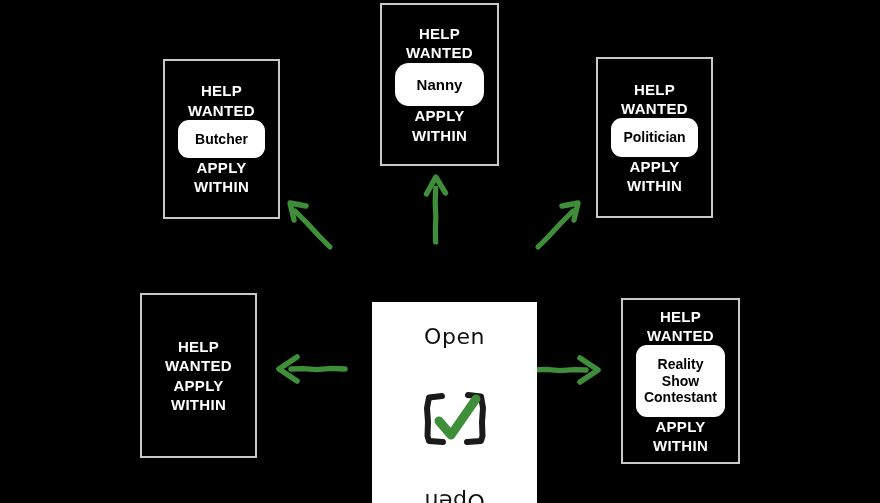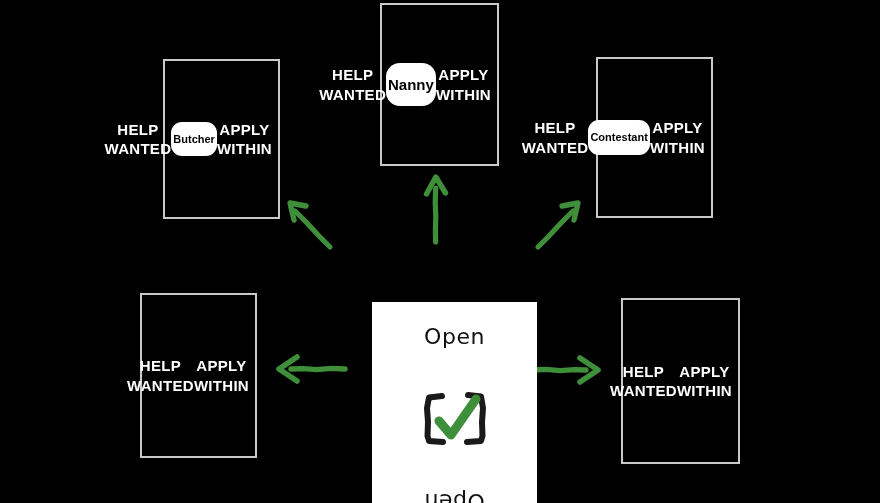--- a/index.html
+++ b/index.html
@@ -17,44 +17,44 @@
     font-family: "Liberation Sans", sans-serif;
   }
 
   
   .sign {
     position: absolute;
     background: #000000;
     border: 2px solid #c9c9c9;
     box-sizing: border-box;
     display: flex;
-    flex-direction: row;
+    flex-direction: column;
     align-items: center;
-    justify-content: flex-end;
+    justify-content: center;
     padding: 9px 6px 9px 6px;
   }
   .sign-head, .sign-foot {
     color: #ffffff;
     font-weight: bold;
     text-align: center;
     line-height: 1.28;
     letter-spacing: 0.3px;
     font-size: 15px;
   }
   .sign-head span, .sign-foot span { display: block; }
   .sign-pill {
     background: #ffffff;
     color: #000000;
     font-weight: bold;
     border-radius: 11px;
     width: 86%;
     text-align: center;
     line-height: 1.18;
     padding: 11px 2px;
-    font-size: 11px;
+    font-size: 14px;
     box-sizing: border-box;
   }
 
   
   #sign-butcher      { left: 163px; top: 59px;  width: 117px; height: 160px; }
   #sign-nanny        { left: 380px; top: 3px;   width: 119px; height: 163px; }
   #sign-politician   { left: 596px; top: 57px;  width: 117px; height: 161px; }
   #sign-altarboy     { left: 140px; top: 293px; width: 117px; height: 165px; }
   #sign-reality      { left: 621px; top: 298px; width: 119px; height: 166px; }
 
@@ -186,43 +186,47 @@
       <span>WITHIN</span>
     </div>
   </div>
 
   <div class="sign" id="sign-politician">
     <div class="sign-head">
       <span>HELP</span>
       <span>WANTED</span>
     </div>
     <div class="sign-pill">
+      <span>Politician</span>
+    </div>
+    <div class="sign-foot">
+      <span>APPLY</span>
+      <span>WITHIN</span>
+    </div>
+  </div>
+
+  <div class="sign" id="sign-altarboy">
+    <div class="sign-head">
+      <span>HELP</span>
+      <span>WANTED</span>
+    </div>
+    <div class="sign-foot">
+      <span>APPLY</span>
+      <span>WITHIN</span>
+    </div>
+  </div>
+
+  <div class="sign" id="sign-reality">
+    <div class="sign-head">
+      <span>HELP</span>
+      <span>WANTED</span>
+    </div>
+    <div class="sign-pill">
+      <span>Reality Show</span>
       <span>Contestant</span>
     </div>
     <div class="sign-foot">
       <span>APPLY</span>
       <span>WITHIN</span>
     </div>
   </div>
 
-  <div class="sign" id="sign-altarboy">
-    <div class="sign-head">
-      <span>HELP</span>
-      <span>WANTED</span>
-    </div>
-    <div class="sign-foot">
-      <span>APPLY</span>
-      <span>WITHIN</span>
-    </div>
-  </div>
-
-  <div class="sign" id="sign-reality">
-    <div class="sign-head">
-      <span>HELP</span>
-      <span>WANTED</span>
-    </div>
-    <div class="sign-foot">
-      <span>APPLY</span>
-      <span>WITHIN</span>
-    </div>
-  </div>
-
 </div>
 
 </body></html>

